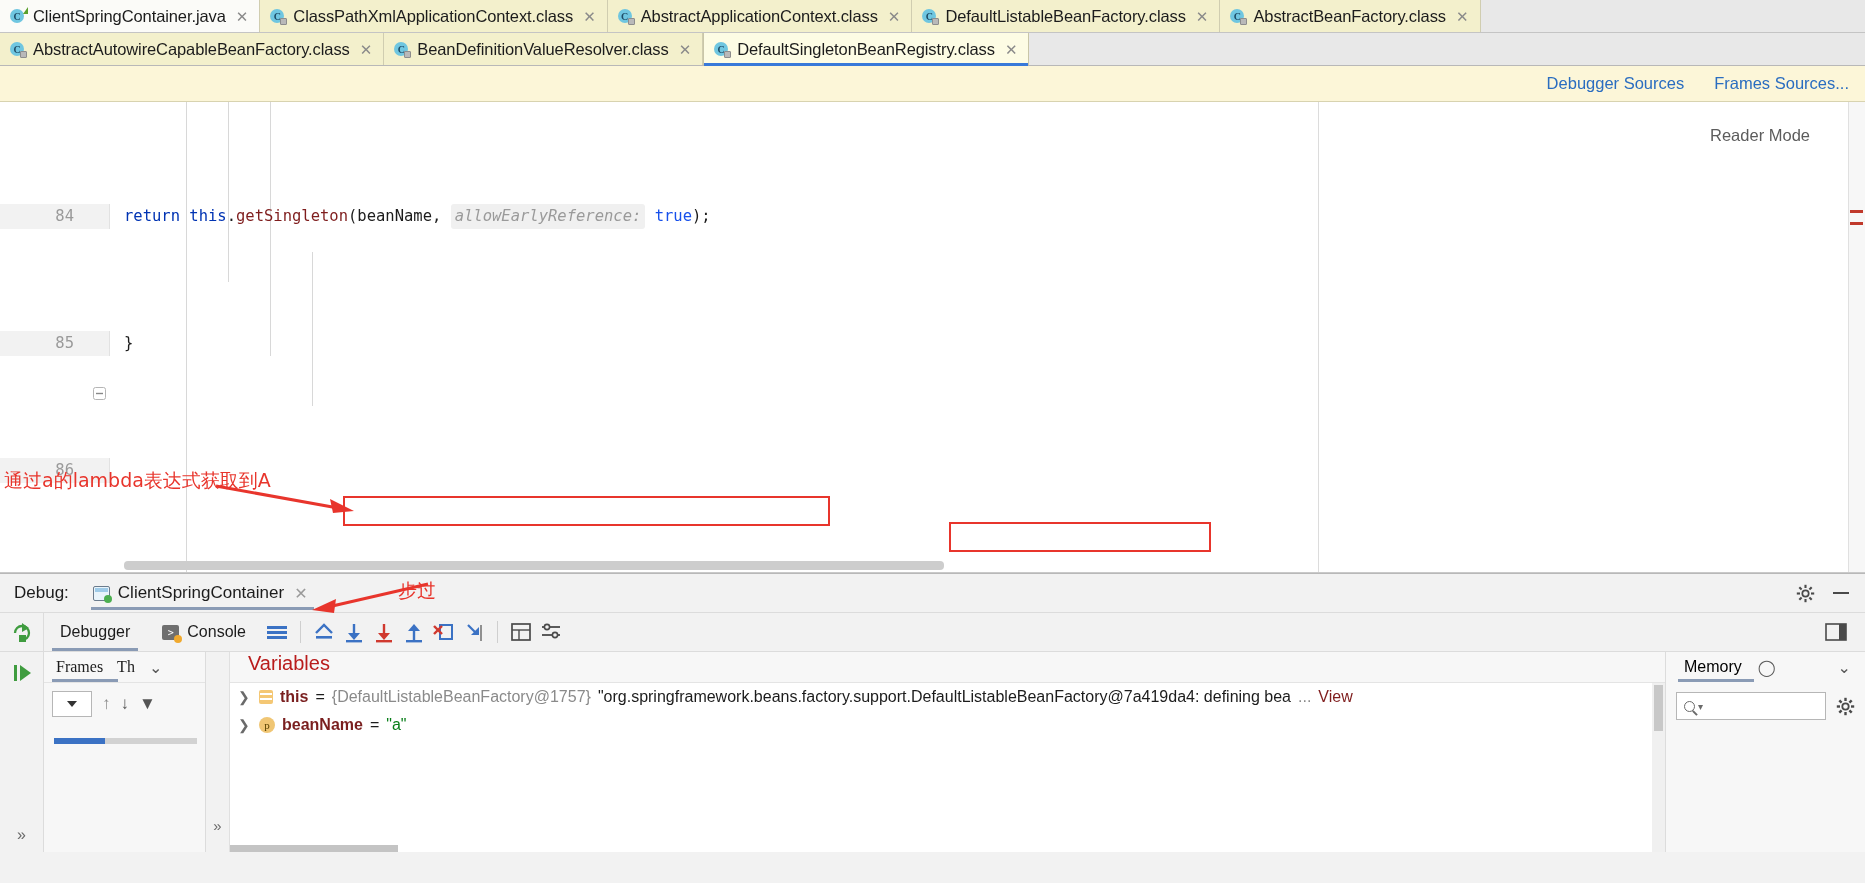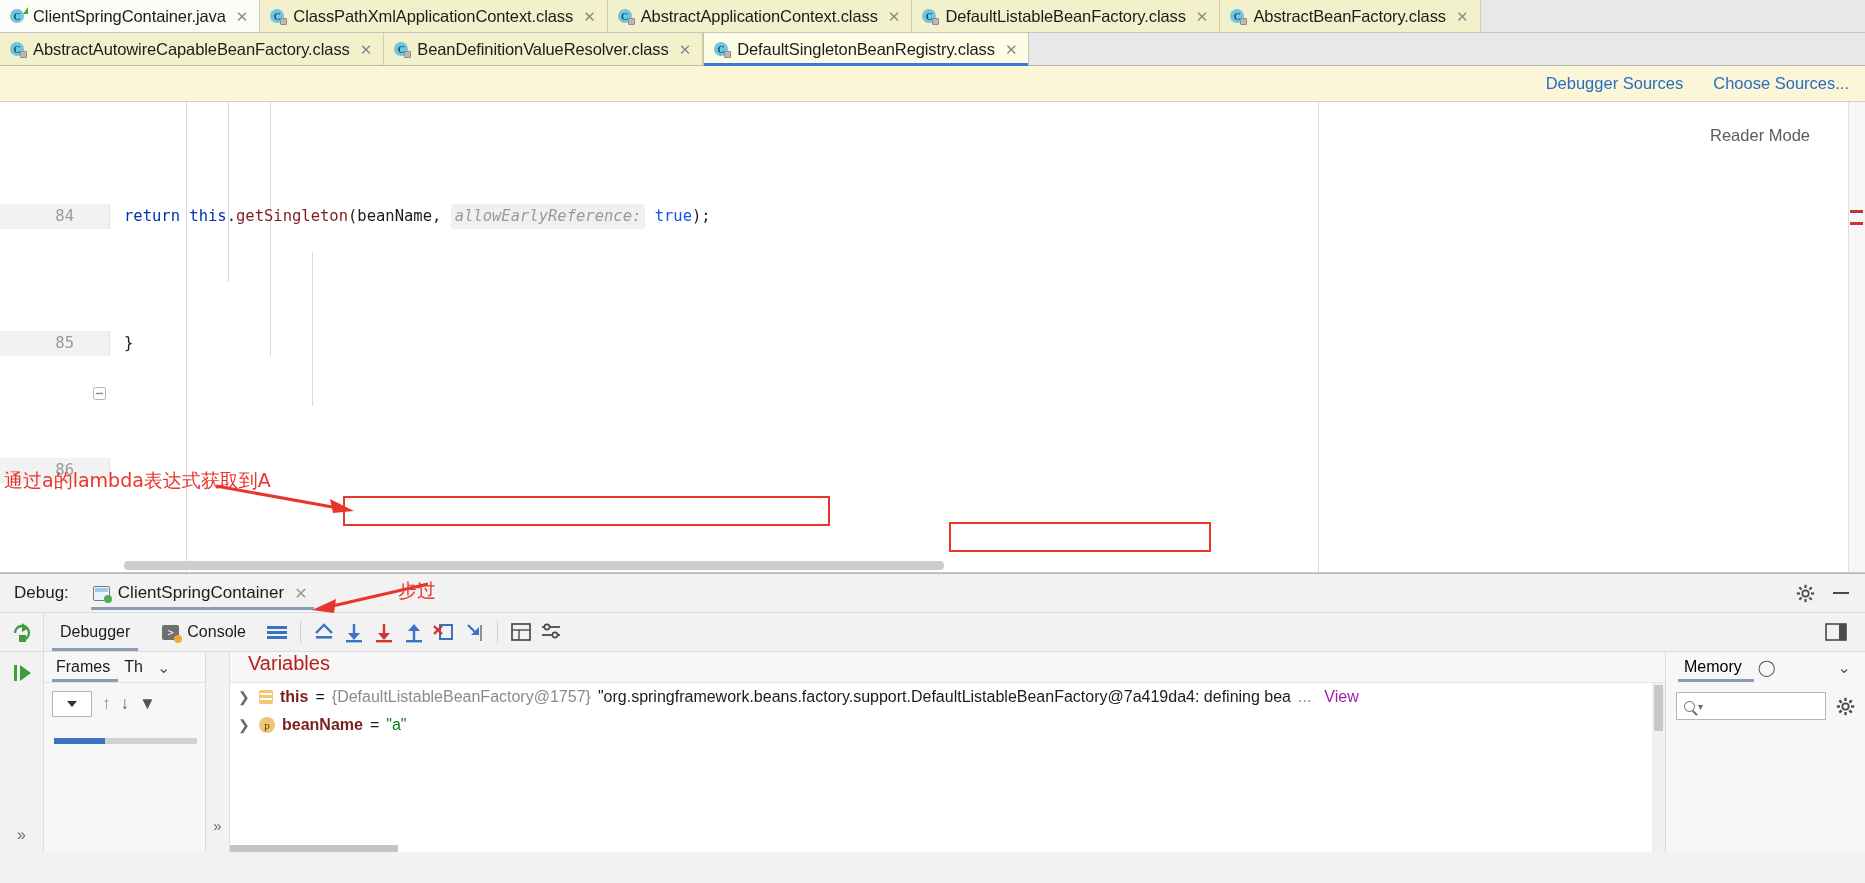--- a/index.html
+++ b/index.html
@@ -250,21 +250,21 @@
   .tb-ico svg { display: block; }
   .tb-right { margin-left: auto; padding-right: 14px; display: flex; align-items: center; }
 
   
   .debug-body { display: flex; height: 200px; }
   .rail-left {
     width: 44px; background: #f2f2f2; border-right: 1px solid #dcdcdc;
     display: flex; flex-direction: column; align-items: center; padding-top: 6px;
   }
   .rail-left .chev { color: #6a6a6a; font-size: 16px; margin-top: auto; margin-bottom: 8px; }
-  .frames-col { width: 162px; border-right: 1px solid #dcdcdc; background: #f7f7f7; }
+  .frames-col { width: 162px; border-right: 1px solid #dcdcdc; background: #f7f7f7; font-family: Liberation Serif, serif; }
   .col-head {
     display: flex; align-items: center; height: 30px;
     font-size: 16px; color: #1c1c1c; padding-left: 12px; gap: 14px;
     position: relative;
   }
   .col-head .sel-underline {
     position: absolute; left: 8px; width: 66px; bottom: 0; height: 3px; background: #8a9bb5;
   }
   .frames-toolbar {
     display: flex; align-items: center; gap: 10px; height: 42px;
@@ -307,21 +307,21 @@
   .ico-p {
     width: 16px; height: 16px; border-radius: 50%; background: #f0c674;
     color: #5a4300; font-size: 11px; display: flex; align-items: center; justify-content: center;
     font-family: "Liberation Serif", serif;
   }
   .vname { color: #7a1f1f; font-weight: bold; }
   .veq { color: #1c1c1c; }
   .vref { color: #8a8a8a; }
   .vstr { color: #067d17; }
   .vdesc { color: #1c1c1c; }
-  .vview { color: #a21caf; margin-left: 6px; }
+  .vview { color: #7f1d1d; }
   .vars-left-rail {
     width: 24px; background: #f2f2f2; border-right: 1px solid #e0e0e0;
     display: flex; align-items: flex-end; justify-content: center; padding-bottom: 18px;
   }
   .memory-col {
     width: 200px; border-left: 1px solid #dcdcdc; background: #f7f7f7;
   }
   .mem-head {
     height: 30px; display: flex; align-items: center; gap: 16px;
     padding-left: 18px; font-size: 16px; position: relative;
@@ -423,21 +423,21 @@
       </span>
       <span class="tlabel">DefaultSingletonBeanRegistry.class</span>
       <span class="tclose">✕</span>
     </div>
     <div class="tabrow2-filler"></div>
   </div>
 
   <div class="notice">
     <span class="spacer"></span>
     <span class="lnk">Debugger Sources</span>
-    <span class="lnk">Choose Sources...</span>
+    <span class="lnk">Frames Sources...</span>
   </div>
 
   <div class="editor-wrap">
     <div class="reader-mode">Reader Mode</div>
 
     <div class="vert-split" style="left:1318px;"></div>
 
     <div class="iguide" style="left:186px; top:0; bottom:0;"></div>
     <div class="iguide" style="left:228px; top:0; bottom:290px;"></div>
     <div class="iguide" style="left:270px; top:0; bottom:216px;"></div>

